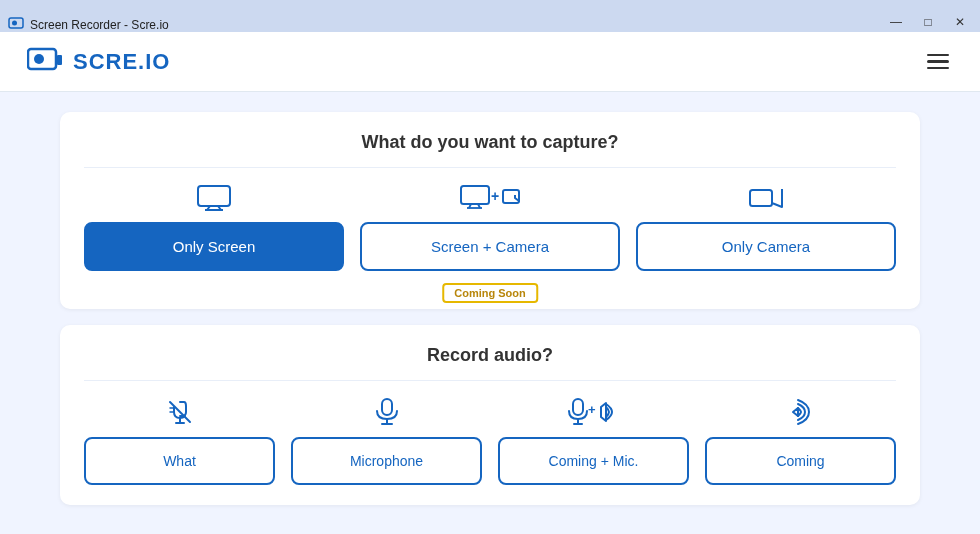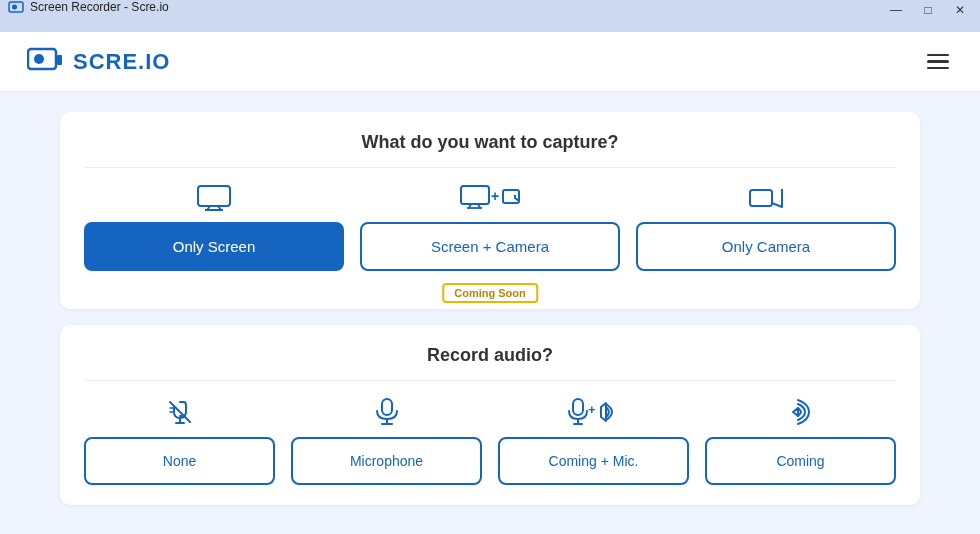--- a/index.html
+++ b/index.html
@@ -12,21 +12,21 @@
       overflow: hidden;
       display: flex;
       flex-direction: column;
     }
 
     
     .title-bar {
       background: #ccd9f0;
       height: 32px;
       display: flex;
-      align-items: flex-start;
+      align-items: flex-end;
       padding: 0 8px;
       flex-shrink: 0;
     }
 
     .title-bar-icon {
       width: 16px;
       height: 16px;
       margin-right: 6px;
       color: #1565C0;
     }
@@ -344,21 +344,21 @@
               <path d="M14 4 Q14 4 18 4 Q20 4 20 8 L20 14 Q20 18 16 18 Q14 18 14 18" stroke="#1565C0" stroke-width="2" fill="none" stroke-linecap="round"></path>
               <path d="M8 9 L8 14 Q8 20 14 20 Q17 20 19 18" stroke="#1565C0" stroke-width="2" fill="none" stroke-linecap="round"></path>
               <line x1="14" y1="20" x2="14" y2="25" stroke="#1565C0" stroke-width="2" stroke-linecap="round"></line>
               <line x1="10" y1="25" x2="18" y2="25" stroke="#1565C0" stroke-width="2" stroke-linecap="round"></line>
               <line x1="4" y1="4" x2="24" y2="24" stroke="#1565C0" stroke-width="2" stroke-linecap="round"></line>
 
               <path d="M4 10 L7 10" stroke="#1565C0" stroke-width="1.5" stroke-linecap="round"></path>
               <path d="M4 14 L7 14" stroke="#1565C0" stroke-width="1.5" stroke-linecap="round"></path>
             </svg>
           </div>
-          <button class="audio-btn">None</button>
+          <button class="audio-btn">What</button>
         </div>
 
         <div class="audio-option">
           <div class="audio-icon">
             <svg width="28" height="30" viewBox="0 0 28 30" fill="none">
               <rect x="9" y="2" width="10" height="16" rx="5" stroke="#1565C0" stroke-width="2" fill="none"></rect>
               <path d="M4 14 Q4 22 14 22 Q24 22 24 14" stroke="#1565C0" stroke-width="2" fill="none" stroke-linecap="round"></path>
               <line x1="14" y1="22" x2="14" y2="27" stroke="#1565C0" stroke-width="2" stroke-linecap="round"></line>
               <line x1="9" y1="27" x2="19" y2="27" stroke="#1565C0" stroke-width="2" stroke-linecap="round"></line>
             </svg>

